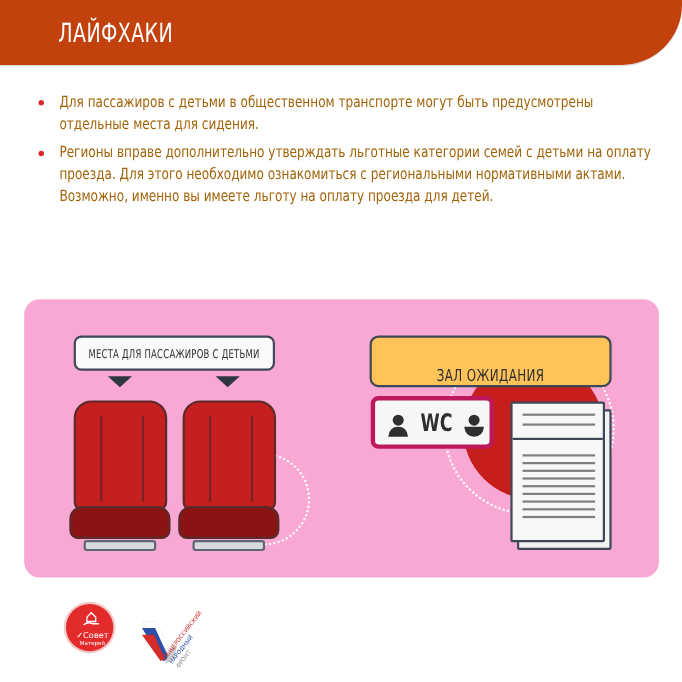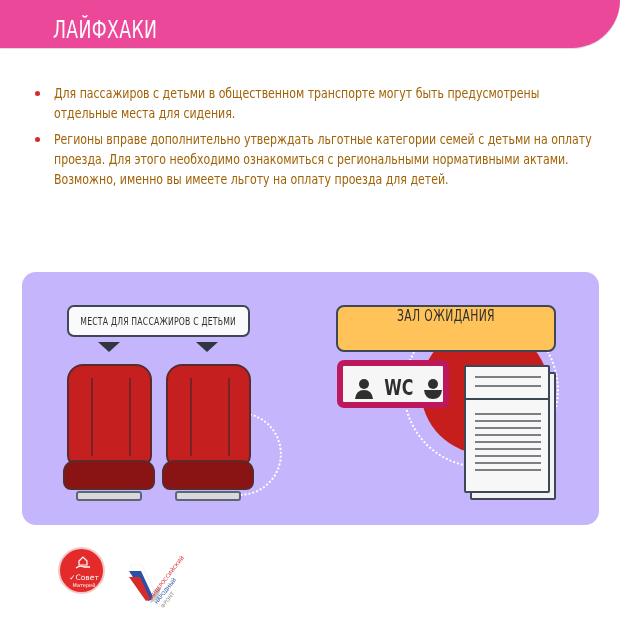--- a/index.html
+++ b/index.html
@@ -1,21 +1,21 @@
 <!DOCTYPE html>
 <html><head>
   <meta charset="utf-8">
   <style>
     * { margin: 0; padding: 0; box-sizing: border-box; }
     html, body { width: 620px; height: 620px; background: #ffffff; overflow: hidden; }
     body { position: relative; font-family: "DejaVu Sans", "Liberation Sans", sans-serif; color: #2e2e2e; }
 
     .header {
-      position: absolute; left: 0; top: 0; width: 620px; height: 48px;
-      background: #ec4899; border-bottom-right-radius: 55px;
+      position: absolute; left: 0; top: 0; width: 620px; height: 59px;
+      background: #c2410c; border-bottom-right-radius: 55px;
       box-shadow: 0 1px 1px rgba(0,0,0,0.15);
     }
     .header-title {
       position: absolute; left: 53px; top: 16px;
       font-family: "DejaVu Sans", sans-serif; font-size: 24px; font-weight: normal;
       color: #ffffff; letter-spacing: 0.5px; transform: scaleX(0.72); transform-origin: left center;
       -webkit-font-smoothing: antialiased;
     }
 
     .bullets { position: absolute; left: 34px; top: 83px; width: 560px; list-style: none; }
@@ -25,21 +25,21 @@
       font-size: 14.2px; line-height: 20px; color: #a16207;
     }
     .bullet-text { display: inline-block; transform: scaleX(0.86); transform-origin: left top; width: 640px; }
     .bullet-dot {
       position: absolute; left: 1px; top: 8px; width: 5px; height: 5px;
       border-radius: 50%; background: #d42a2a;
     }
 
     .illustration {
       position: absolute; left: 22px; top: 272px; width: 577px; height: 253px;
-      background: #c4b5fd; border-radius: 14px; overflow: hidden;
+      background: #f9a8d4; border-radius: 14px; overflow: hidden;
     }
 
     
     .seats-label {
       position: absolute; left: 45px; top: 33px; width: 183px; height: 32px;
       background: #fafafa; border: 2px solid #3e4756; border-radius: 7px;
       display: flex; align-items: center; justify-content: center;
     }
     .seats-label-text {
       font-family: "DejaVu Sans", sans-serif; font-size: 11px; color: #2f2f2f;
@@ -76,29 +76,29 @@
       position: absolute; left: 399px; top: 54px; width: 128px; height: 128px;
       background: #c61d1d; border-radius: 50%;
     }
     .dotted-circle {
       position: absolute; left: 381px; top: 40px; width: 156px; height: 156px;
       border: 2px dotted #ffffff; border-radius: 50%;
     }
     .hall-sign {
       position: absolute; left: 314px; top: 33px; width: 220px; height: 47px;
       background: #ffc35a; border: 2px solid #3e4756; border-radius: 8px;
-      display: flex; align-items: flex-start; justify-content: center;
+      display: flex; align-items: flex-end; justify-content: center;
     }
     .hall-sign-text {
       font-family: "DejaVu Sans", sans-serif; font-size: 15px; color: #2f2f2f;
       transform: scaleX(0.72); letter-spacing: 0.5px; white-space: nowrap;
     }
     .wc-sign {
       position: absolute; left: 315px; top: 88px; width: 112px; height: 48px;
-      background: #f6f6f6; border: 6px solid #be185d; border-radius: 7px;
+      background: #f6f6f6; border: 4px solid #be185d; border-radius: 7px;
     }
     .wc-text {
       position: absolute; left: 36px; top: 9px; width: 38px; text-align: center;
       font-family: "DejaVu Sans", sans-serif; font-size: 22px; font-weight: bold; color: #2f2f2f;
       transform: scaleX(0.72);
     }
     .person-m { position: absolute; left: 11px; top: 12px; width: 20px; height: 22px; }
     .person-f { position: absolute; left: 80px; top: 12px; width: 20px; height: 22px; }
 
     .doc-back {

